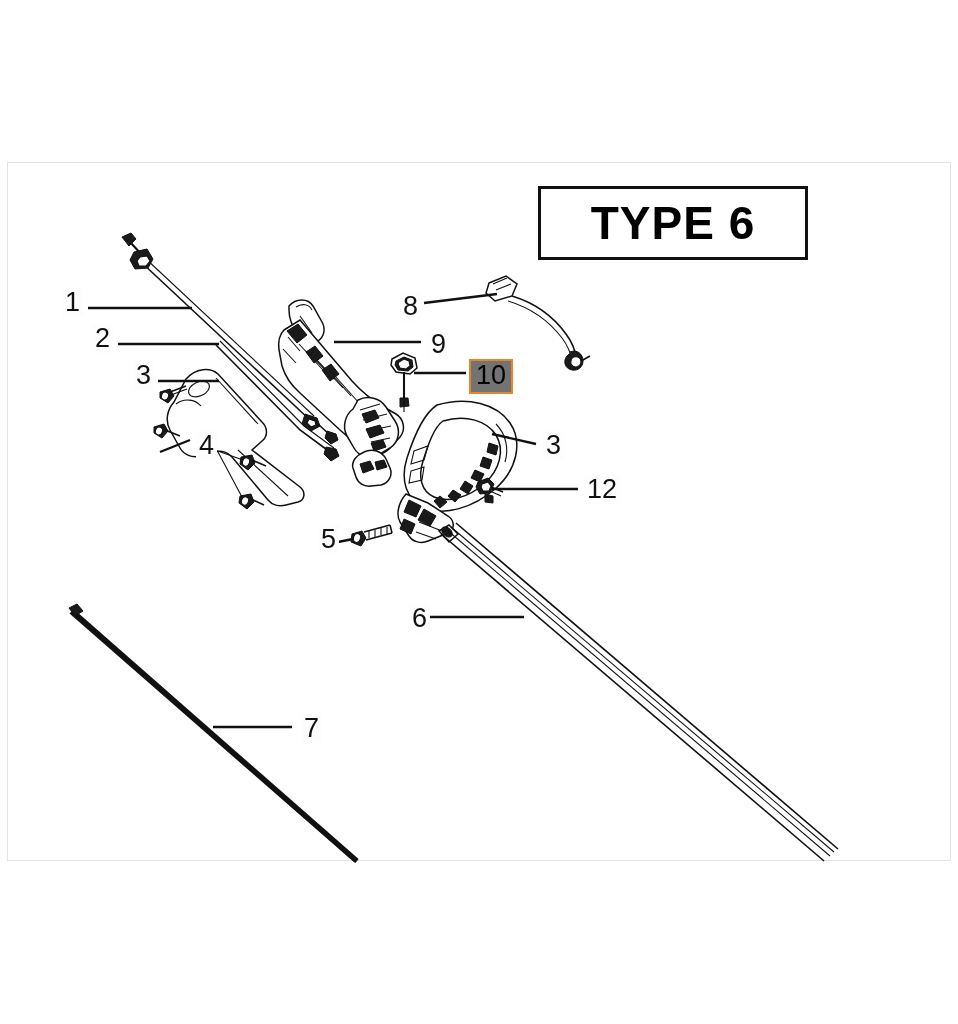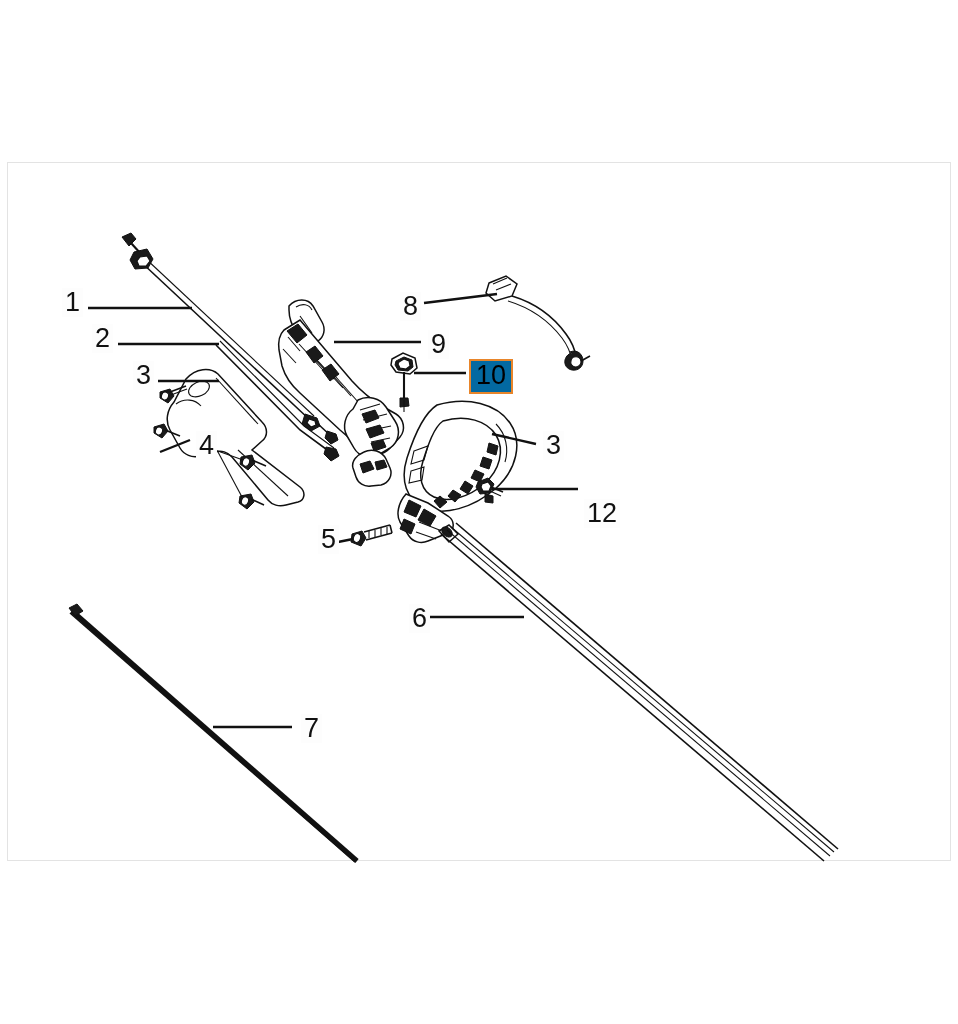--- a/index.html
+++ b/index.html
@@ -64,21 +64,21 @@
     font-family: "Liberation Sans", sans-serif;
     font-size: 27px;
     font-weight: 500;
     color: #111111;
     line-height: 1;
     white-space: nowrap;
     background: #fdfdfd;
     padding: 1px 3px;
   }
   .callout.hl {
-    background: #0369a1;
+    background: #737373;
     border: 2px solid #e8852a;
     padding: 1px 5px 3px 5px;
     color: #000000;
   }
 </style>
 </head>
 <body>
 
 <div id="stage">
 
@@ -340,27 +340,30 @@
       <line class="lead" x1="430" y1="617" x2="524" y2="617"></line>
       <line class="lead" x1="292" y1="727" x2="213" y2="727"></line>
       <line class="lead" x1="424" y1="303" x2="497" y2="294"></line>
       <line class="lead" x1="421" y1="342" x2="334" y2="342"></line>
       <line class="lead" x1="466" y1="373" x2="414" y2="373"></line>
       <line class="lead" x1="536" y1="444" x2="492" y2="434"></line>
       <line class="lead" x1="578" y1="489" x2="492" y2="489"></line>
     </g>
   </svg>
 
+  <div class="type-box">
+    <span>TYPE 6</span>
+  </div>
 
   <div class="callout" style="left:62px;  top:288px;">1</div>
   <div class="callout" style="left:92px;  top:324px;">2</div>
   <div class="callout" style="left:133px; top:361px;">3</div>
   <div class="callout" style="left:196px; top:431px;">4</div>
   <div class="callout" style="left:318px; top:525px;">5</div>
   <div class="callout" style="left:409px; top:604px;">6</div>
   <div class="callout" style="left:301px; top:714px;">7</div>
   <div class="callout" style="left:400px; top:292px;">8</div>
   <div class="callout" style="left:428px; top:330px;">9</div>
   <div class="callout hl" style="left:469px; top:359px;">10</div>
   <div class="callout" style="left:543px; top:431px;">3</div>
-  <div class="callout" style="left:584px; top:499px;">12</div>
+  <div class="callout" style="left:584px; top:475px;">12</div>
 
 </div>
 
 </body></html>

